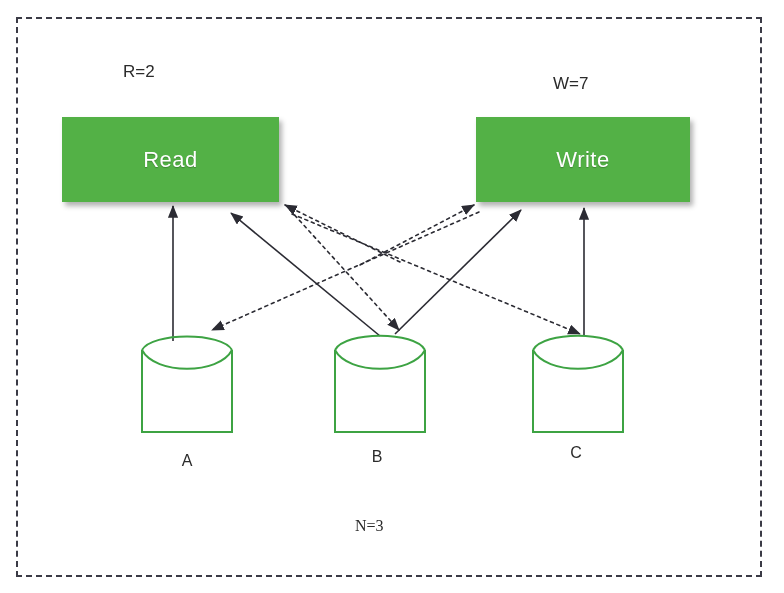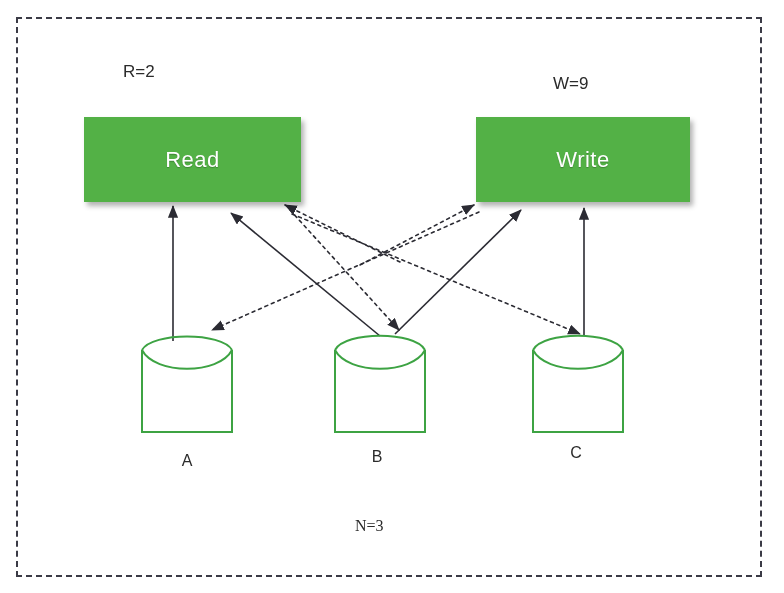--- a/index.html
+++ b/index.html
@@ -36,21 +36,21 @@
     align-items: center;
     justify-content: center;
   }
   .proc-box .proc-label {
     color: #ffffff;
     font-size: 22px;
     font-family: "Liberation Sans", sans-serif;
     letter-spacing: 0.5px;
     text-shadow: 0 1px 1px rgba(0,0,0,0.25);
   }
-  #box-read  { left: 62px;  top: 117px; width: 217px; height: 85px; margin-left: 22px; }
+  #box-read  { left: 62px;  top: 117px; width: 217px; height: 85px; }
   #box-write { left: 476px; top: 117px; width: 214px; height: 85px; }
 
   
   .quorum-label {
     position: absolute;
     font-size: 17px;
     color: #2b2b2b;
     font-family: "Liberation Sans", sans-serif;
     white-space: nowrap;
   }
@@ -159,21 +159,21 @@
 
   <div class="proc-box" id="box-read">
     <span class="proc-label">Read</span>
   </div>
 
   <div class="proc-box" id="box-write">
     <span class="proc-label">Write</span>
   </div>
 
   <div class="quorum-label" id="label-r">R=2</div>
-  <div class="quorum-label" id="label-w">W=9</div>
+  <div class="quorum-label" id="label-w">W=7</div>
 
   <div class="node-label" id="label-a">A</div>
   <div class="node-label" id="label-b">B</div>
   <div class="node-label" id="label-c">C</div>
 
   <div id="label-n">N=3</div>
 
 </div>
 
 </body></html>

